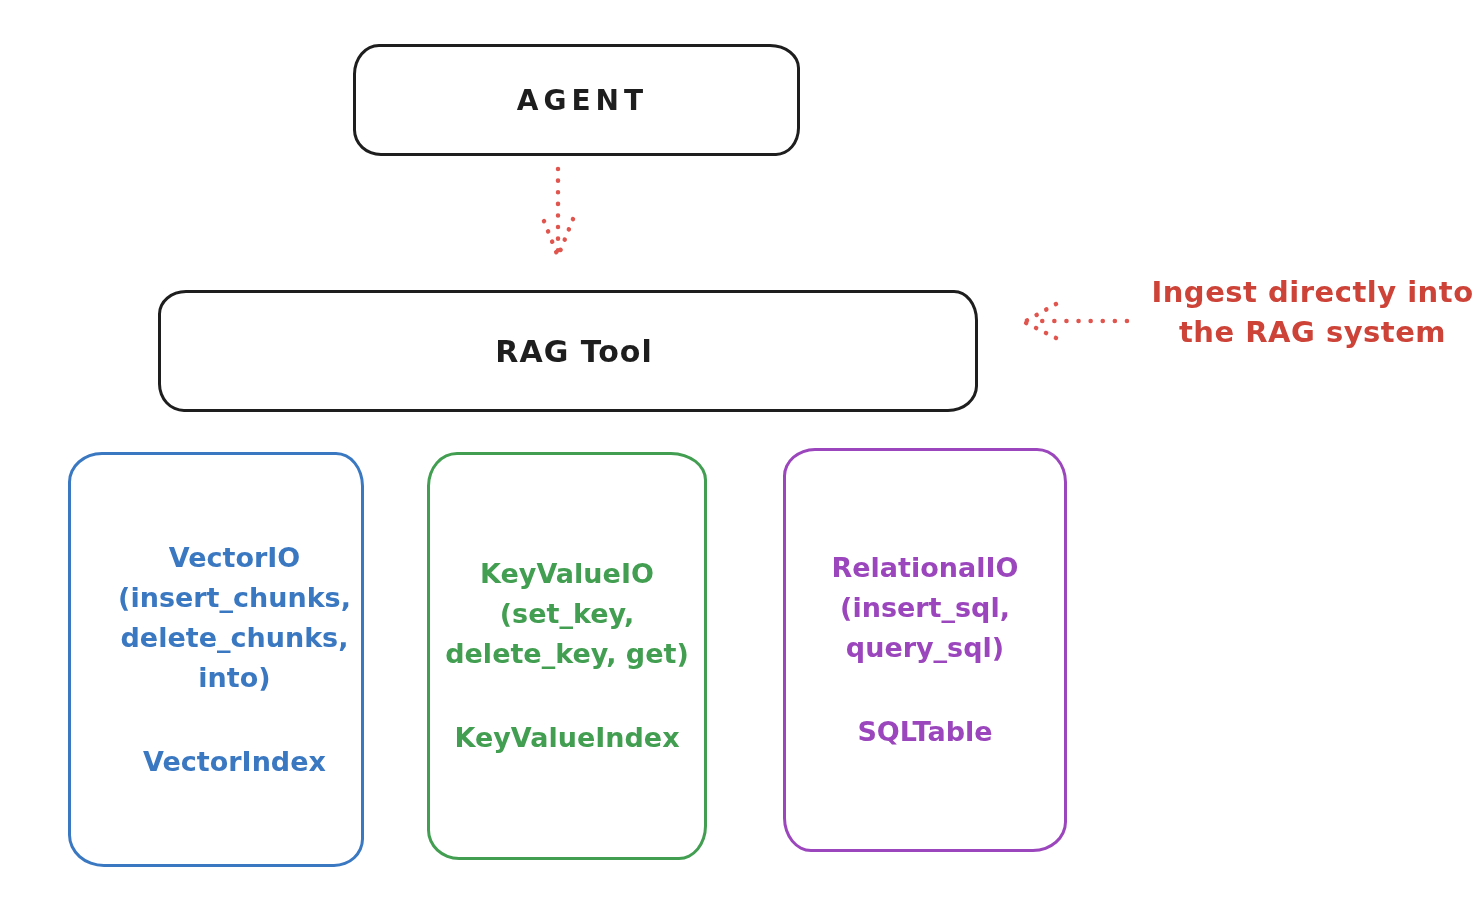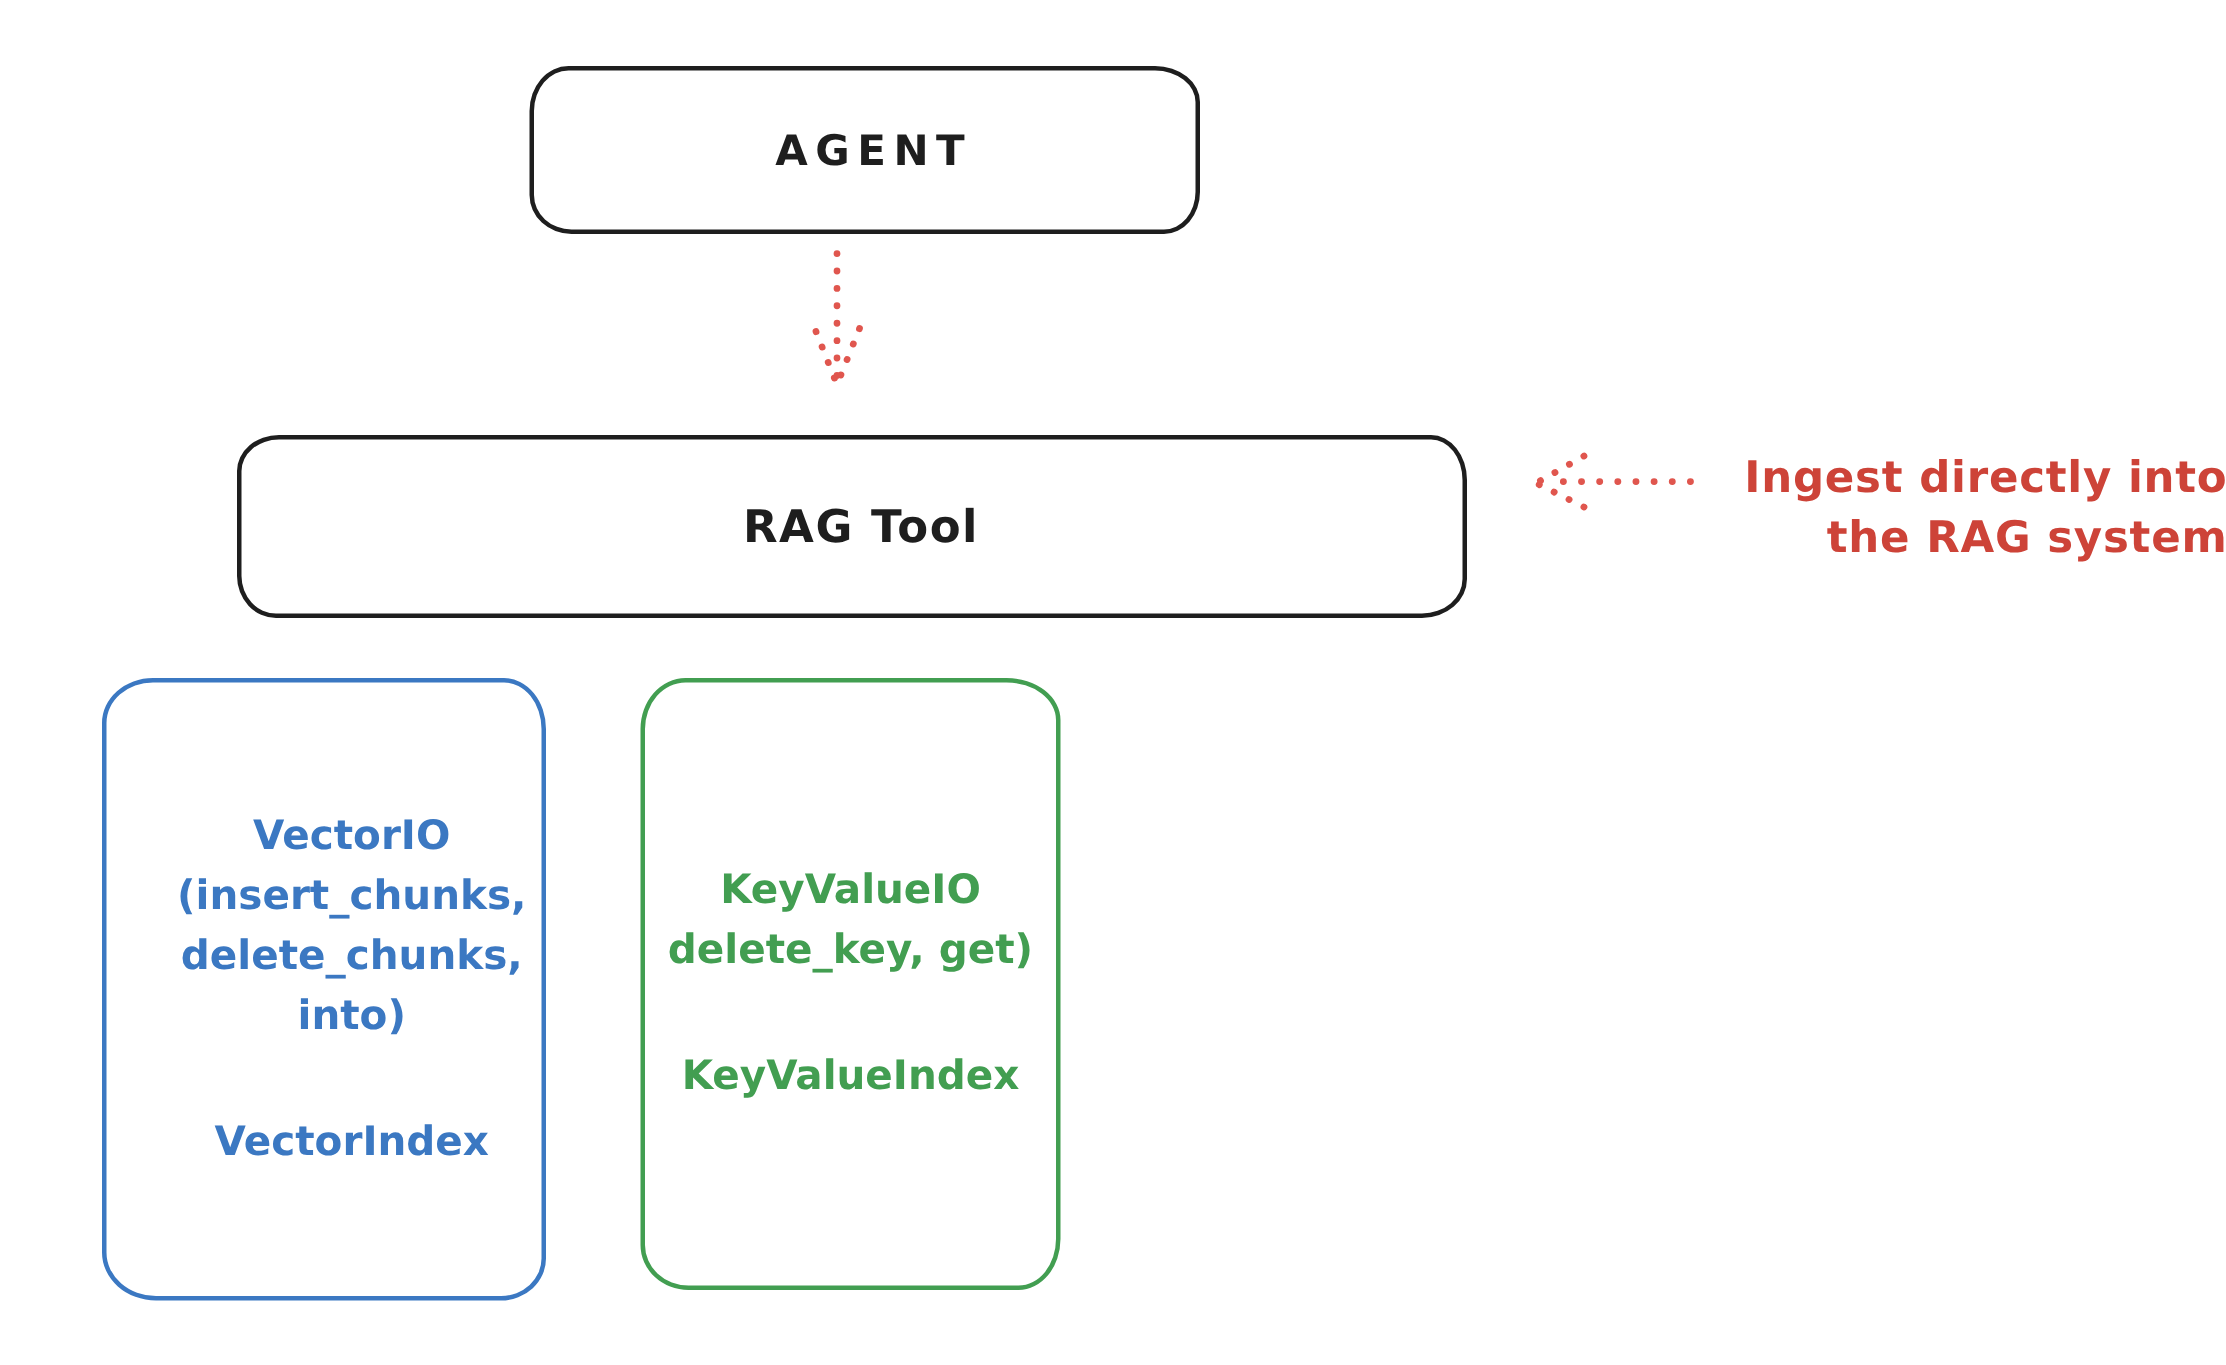--- a/index.html
+++ b/index.html
@@ -35,22 +35,22 @@
     font-weight: bold;
     white-space: nowrap;
   }
   .agent-label { font-size: 28px; letter-spacing: 5px; }
   .rag-label   { font-size: 30px; letter-spacing: 1px; }
 
   svg.arrow { position: absolute; overflow: visible; }
 
   .annotation {
     position: absolute;
-    left: 1140px; top: 298px; width: 345px;
-    text-align: right;
+    left: 1140px; top: 272px; width: 345px;
+    text-align: center;
     font-size: 29px;
     font-weight: bold;
     line-height: 40px;
     letter-spacing: 0.5px;
     white-space: nowrap;
   }
 
   .io-box {
     position: absolute;
     background: #ffffff;
@@ -108,19 +108,28 @@
       <div>(insert_chunks,</div>
       <div>delete_chunks,</div>
       <div>into)</div>
     </div>
     <div class="io-index">VectorIndex</div>
   </div>
 
   <div class="io-box io-box-keyvalue" style="border-color: rgb(66, 158, 81); color: rgb(66, 158, 81);">
     <div class="io-lines">
       <div>KeyValueIO</div>
+      <div>(set_key,</div>
       <div>delete_key, get)</div>
     </div>
     <div class="io-index">KeyValueIndex</div>
   </div>
 
+  <div class="io-box io-box-relational" style="border-color: rgb(155, 70, 189); color: rgb(155, 70, 189);">
+    <div class="io-lines">
+      <div>RelationalIO</div>
+      <div>(insert_sql,</div>
+      <div>query_sql)</div>
+    </div>
+    <div class="io-index">SQLTable</div>
+  </div>
 
 </div>
 
 </body></html>

